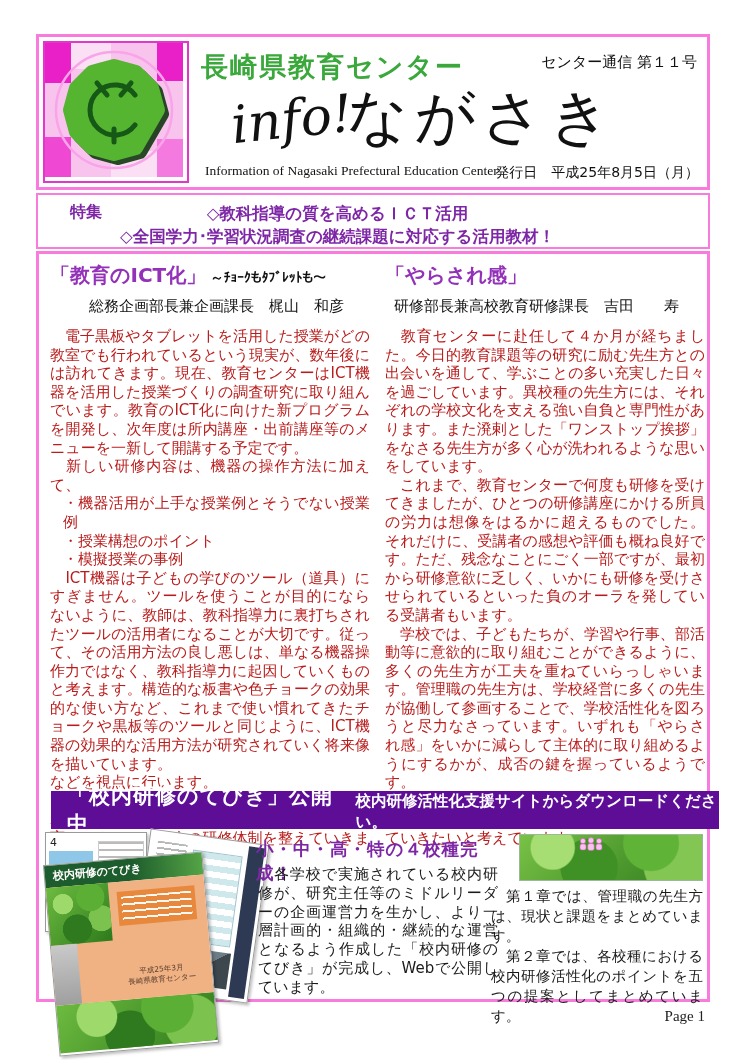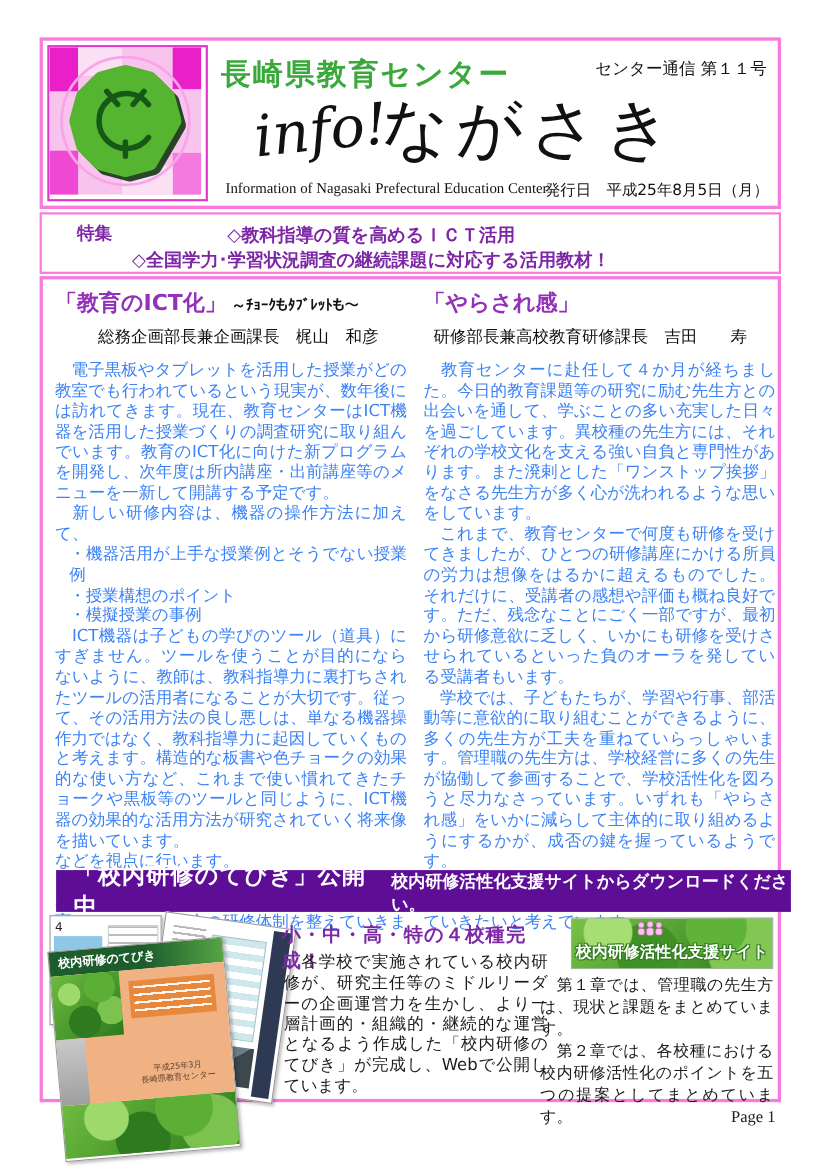--- a/index.html
+++ b/index.html
@@ -29,21 +29,21 @@
   .feature-lines{font-size:16.5px;line-height:23px;text-align:center;}
 
   
   .article{position:absolute;top:8px;width:320px;}
   #article-left{left:11px;}
   #article-right{left:346px;}
   .article-title{font-size:20px;font-weight:bold;color:#9331b8;}
   .article-subtitle{font-size:13.5px;font-weight:bold;color:#111;margin-left:4px;}
   .article-author{font-size:15px;color:#111;text-align:right;padding-right:26px;margin-top:8px;}
   .article-body{margin-top:11px;}
-  .article-body p{margin:0;font-size:15px;line-height:18.6px;text-align:justify;color:#3b82f6;}
+  .article-body p{margin:0;font-size:15px;line-height:18.6px;text-align:justify;color:#b91c1c;}
   .article-body p.indent{padding-left:13px;}
 
   
   #dl-banner{position:absolute;left:12px;top:537px;width:668px;height:38px;background:#5d0d96;
     display:flex;align-items:center;color:#fff;padding:0 0 0 16px;box-sizing:border-box;}
   #dl-banner .big{font-size:21px;font-weight:bold;letter-spacing:1px;}
   #dl-banner .small{font-size:15.5px;font-weight:bold;margin-left:22px;padding-top:3px;}
 
   
   #tebiki-heading{position:absolute;left:217px;top:583px;width:244px;font-size:17.5px;font-weight:bold;color:#7d26a6;letter-spacing:1px;}
@@ -225,21 +225,20 @@
     <svg width="26" height="14" viewBox="0 0 26 14">
       <g fill="#f7c4ee" stroke="#d85fc0" stroke-width="0.6">
         <circle cx="5" cy="4" r="2.6"></circle>
           <rect x="2" y="7" width="6" height="6" rx="2"></rect>
         <circle cx="13" cy="3.4" r="2.8"></circle>
           <rect x="9.8" y="6.6" width="6.4" height="6.8" rx="2"></rect>
         <circle cx="21" cy="4" r="2.6"></circle>
           <rect x="18" y="7" width="6" height="6" rx="2"></rect>
       </g>
     </svg>
-    <div class="label">校内研修活性化支援サイト</div>
   </div>
   <div id="chapters">
     <p>　第１章では、管理職の先生方は、現状と課題をまとめています。</p>
     <p>　第２章では、各校種における校内研修活性化のポイントを五つの提案としてまとめています。</p>
   </div>
 </div>
 
 <div id="page-num">Page 1</div>
 
 </body></html>

